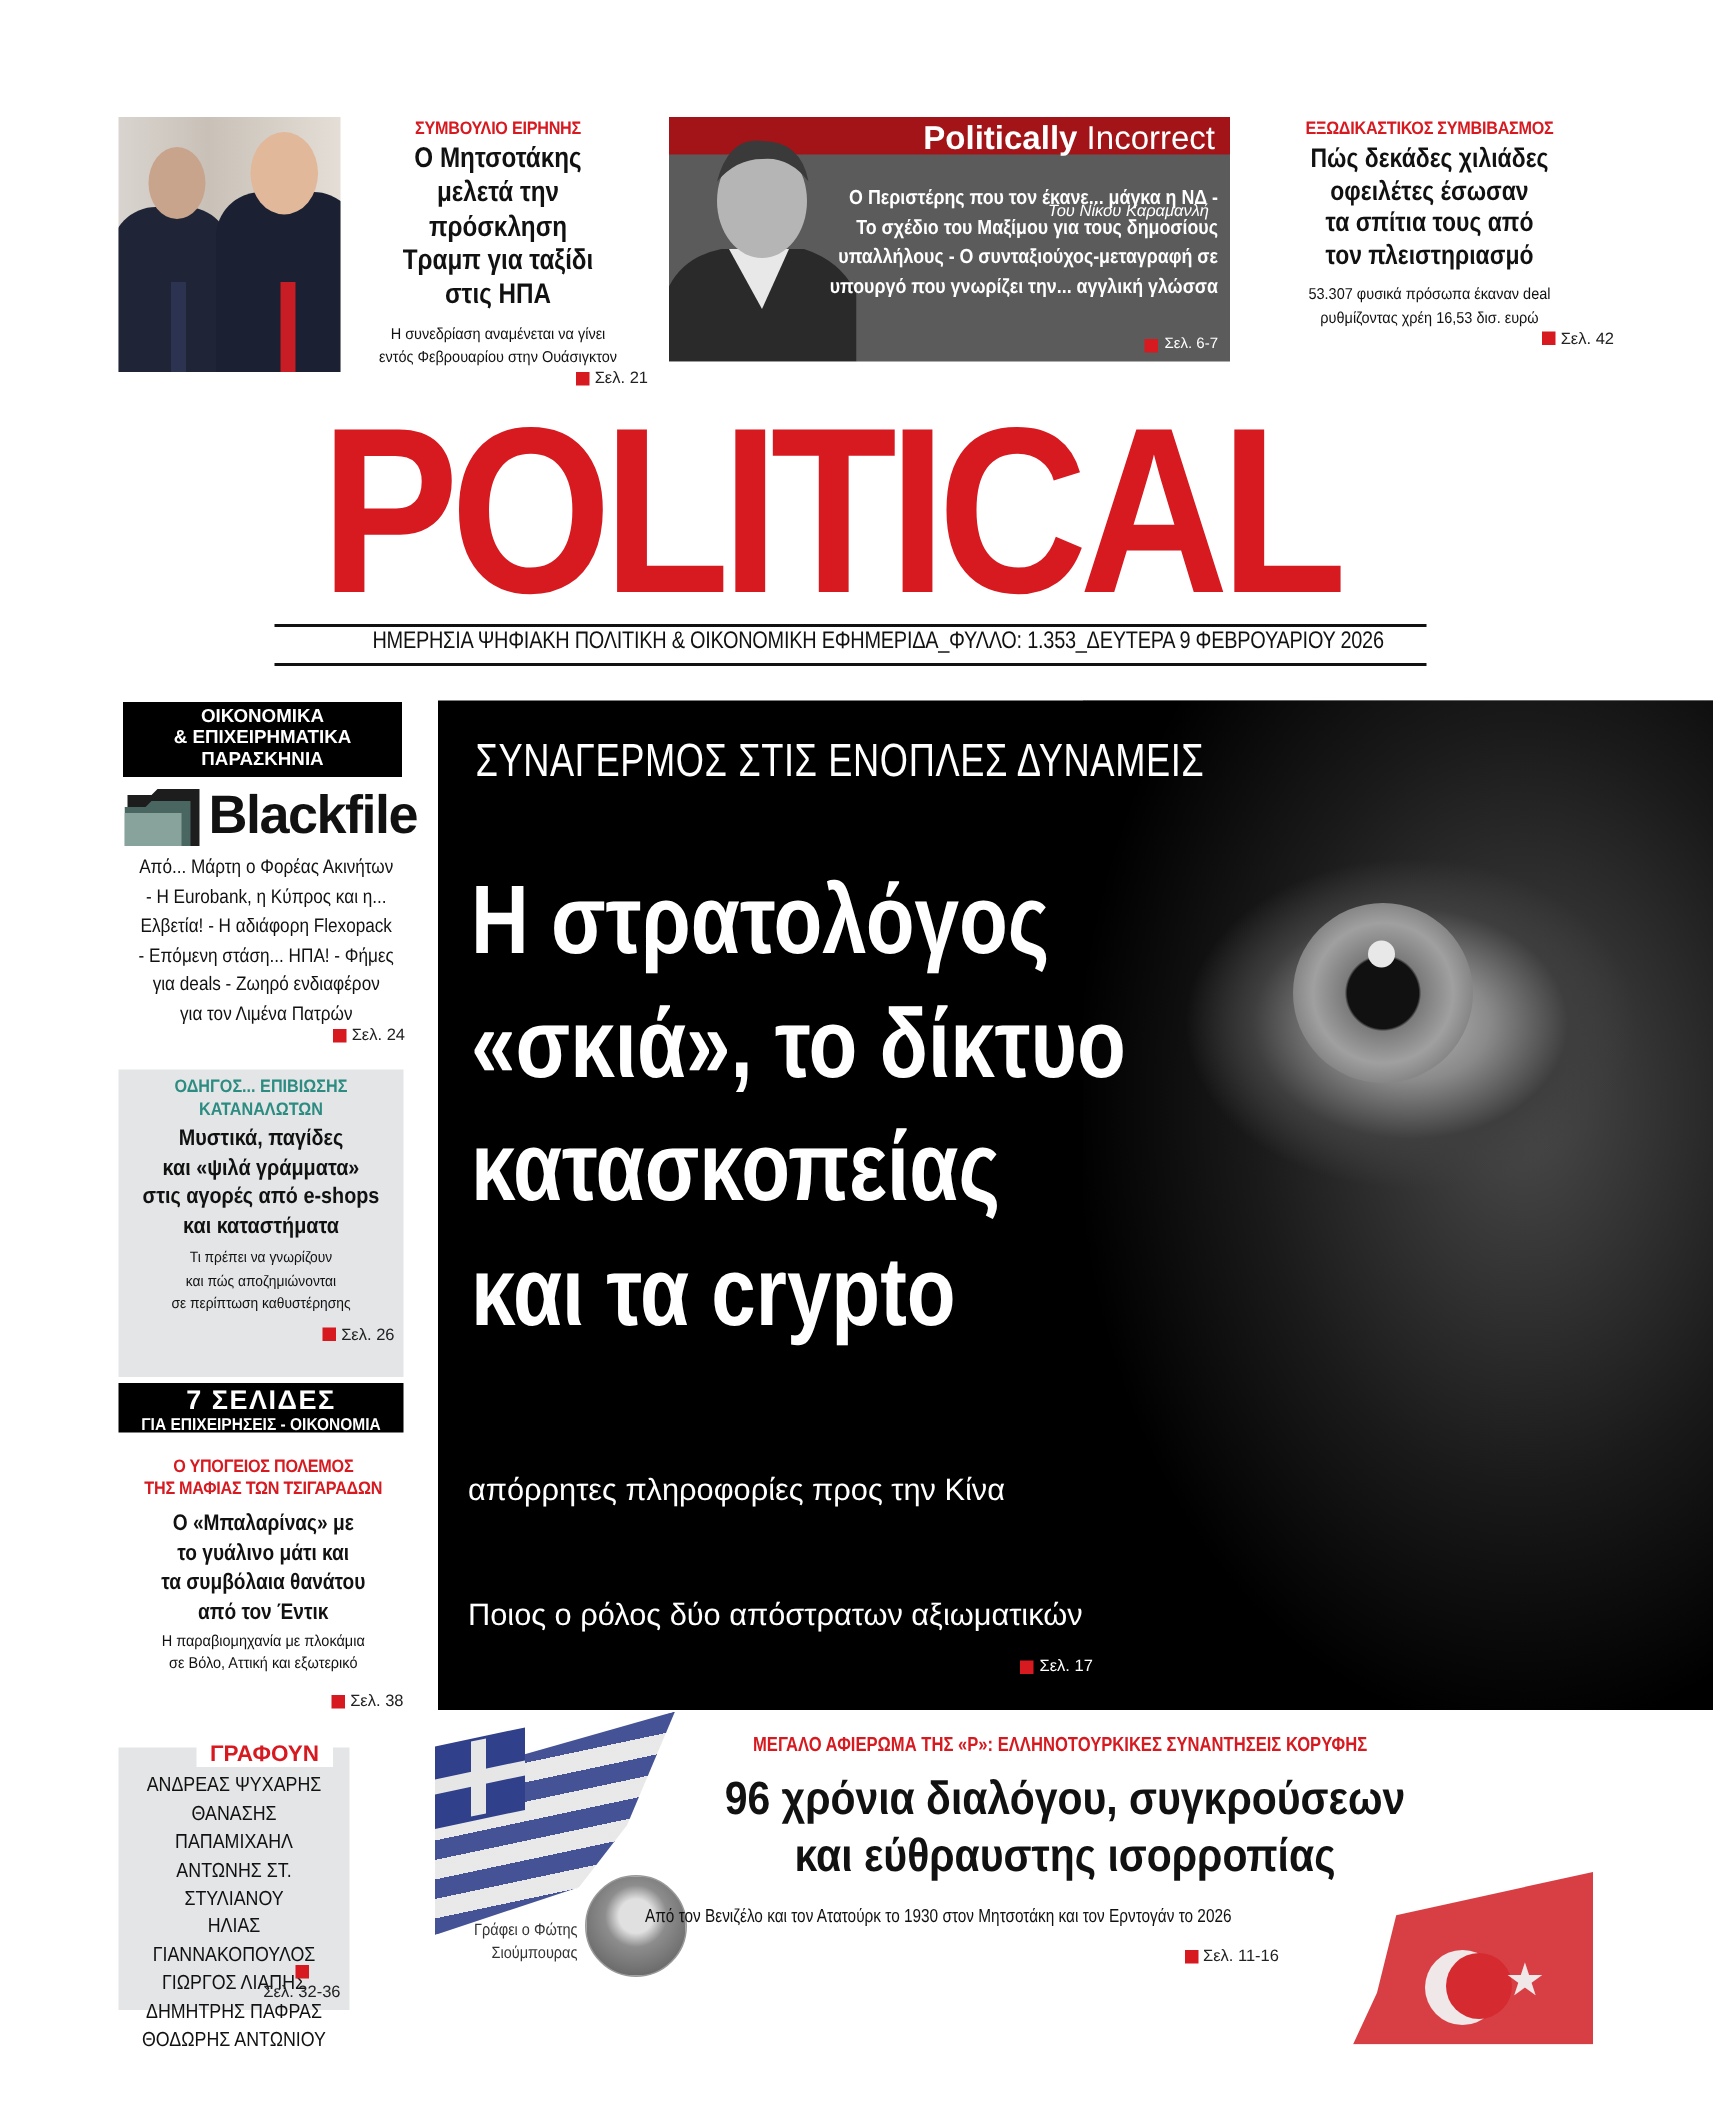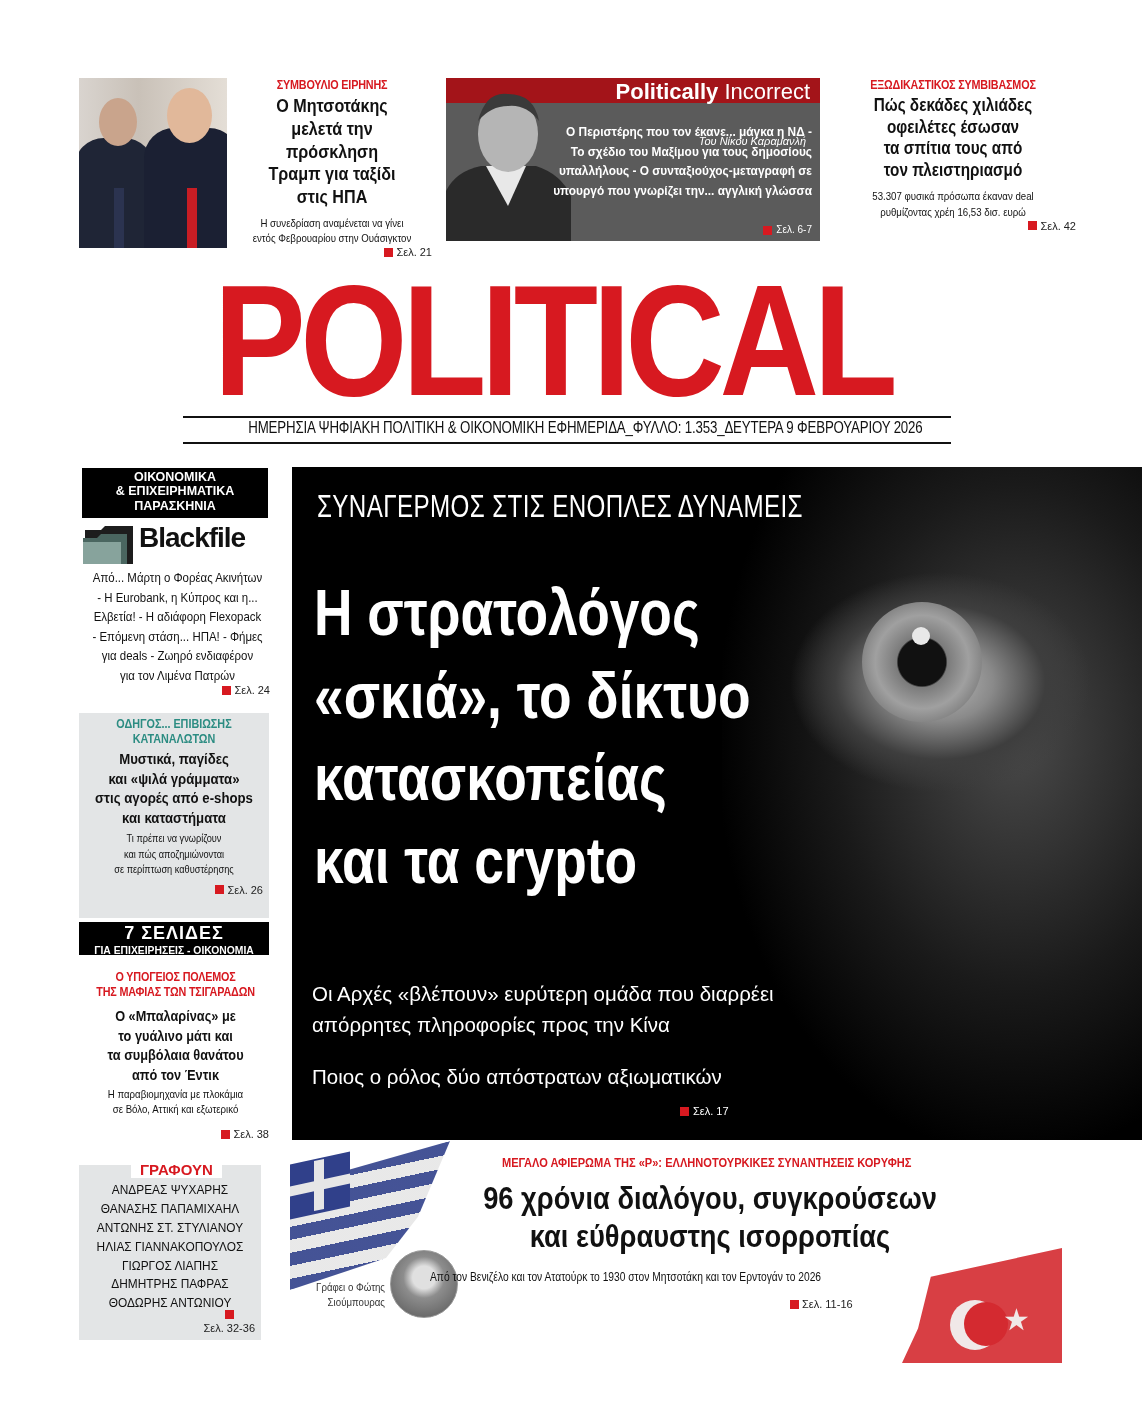--- a/index.html
+++ b/index.html
@@ -41,41 +41,41 @@
     #masthead { left: 183px; top: 270px; width: 770px; height: 140px; text-align: left; }
     #masthead .logo { font-family: "Liberation Sans", sans-serif; font-weight: 900; font-size: 150px; color: #d71920; letter-spacing: -6px; line-height: 140px; transform: scaleX(0.92) scaleY(1.05); transform-origin: center; white-space: nowrap; }
     #masthead-rule-top { left: 183px; top: 416px; width: 768px; height: 2px; background: #111; }
     #masthead-rule-bot { left: 183px; top: 442px; width: 768px; height: 2px; background: #111; }
     #tagline { left: 183px; top: 419px; width: 768px; font-size: 16px; text-align: center; white-space: nowrap; transform: scaleX(0.83); transform-origin: center; letter-spacing: -0.2px; }
 
     
     #blackfile-head { left: 82px; top: 468px; width: 186px; height: 50px; background: #000; color: #fff; text-align: center; font-weight: 900; font-size: 12.5px; line-height: 1.15; padding-top: 2px; }
     #blackfile-logo { left: 83px; top: 522px; width: 190px; height: 44px; }
     #bf-icon { position: absolute; left: 0; top: 2px; width: 52px; height: 40px; }
-    #bf-text { position: absolute; left: 56px; top: 0; font-size: 28px; font-weight: 900; letter-spacing: -1px; }
+    #bf-text { position: absolute; left: 56px; top: 0; font-size: 36px; font-weight: 900; letter-spacing: -1px; }
     #bf-body { left: 80px; top: 568px; width: 195px; font-size: 13px; text-align: center; line-height: 1.5; transform: scaleX(0.88); }
     #bf-ref { left: 190px; top: 684px; width: 80px; }
 
     #guide-box { left: 79px; top: 713px; width: 190px; height: 205px; background: #e3e5e6; }
     #guide-box .gkick { color: #2c8c82; font-weight: bold; font-size: 12px; text-align: center; line-height: 1.25; margin-top: 4px; transform: scaleX(0.9); }
     #guide-box .ghl { font-weight: bold; font-size: 15px; text-align: center; line-height: 1.3; margin-top: 2px; transform: scaleX(0.88); }
     #guide-box .gsub { font-size: 10px; text-align: center; line-height: 1.55; margin-top: 4px; transform: scaleX(0.92); }
     #guide-box .pageref { margin-right: 6px; margin-top: 6px; }
 
     #seven-bar { left: 79px; top: 922px; width: 190px; height: 33px; background: #000; color: #fff; text-align: center; font-weight: bold; line-height: 1.1; padding-top: 2px; }
     #seven-bar .a { font-size: 18px; letter-spacing: 1px; }
     #seven-bar .b { font-size: 11.5px; transform: scaleX(0.9); }
 
     #mafia { left: 78px; top: 970px; width: 195px; }
     #mafia .kicker { font-size: 12px; line-height: 1.25; }
     #mafia .hl { font-size: 15px; line-height: 1.3; margin-top: 6px; }
     #mafia .sub { margin-top: 3px; }
     #mafia .pageref { margin-top: 11px; margin-right: 4px; }
 
-    #writers { left: 79px; top: 1165px; width: 182px; height: 175px; background: #e3e5e6; }
+    #writers { left: 79px; top: 1165px; width: 154px; height: 175px; background: #e3e5e6; }
     #writers .wtitle { position: absolute; left: 52px; top: -4px; background: #fff; padding: 0 9px; color: #d71920; font-weight: 900; font-size: 15px; }
     #writers ul { list-style: none; position: absolute; top: 16px; left: 0; width: 100%; text-align: center; font-size: 13.5px; line-height: 1.4; transform: scaleX(0.88); }
     #writers .pageref { position: absolute; right: 6px; bottom: 6px; flex-direction: column; }
 
     
     #main-story { left: 292px; top: 467px; width: 850px; height: 673px; background: #000; overflow: hidden; }
     #eye { position: absolute; right: 0; top: 0; width: 420px; height: 673px; background: radial-gradient(ellipse 150px 110px at 52% 32%, #b9b9b9 0%, #8a8a8a 35%, #3e3e3e 70%, rgba(0,0,0,0) 100%), radial-gradient(ellipse 300px 420px at 70% 40%, #4a4a4a 0%, #1a1a1a 60%, #000 100%); }
     #iris { position: absolute; left: 140px; top: 135px; width: 120px; height: 120px; border-radius: 50%; background: radial-gradient(circle, #111 0 28%, #7b7b7b 30%, #a0a0a0 55%, #555 100%); }
     #glint { position: absolute; left: 190px; top: 160px; width: 18px; height: 18px; border-radius: 50%; background: #e8e8e8; }
     #main-kicker { position: absolute; left: 25px; top: 22px; color: #fff; font-size: 31px; white-space: nowrap; transform: scaleX(0.78); transform-origin: left; letter-spacing: 0.5px; }
@@ -274,21 +274,20 @@
     <div id="glint"></div>
   </div>
   <div id="main-kicker">ΣΥΝΑΓΕΡΜΟΣ ΣΤΙΣ ΕΝΟΠΛΕΣ ΔΥΝΑΜΕΙΣ</div>
   <div id="main-hl">
     <div>Η στρατολόγος</div>
     <div>«σκιά», το δίκτυο</div>
     <div>κατασκοπείας</div>
     <div>και τα crypto</div>
   </div>
   <div id="main-sub">
-    <div>Οι Αρχές «βλέπουν» ευρύτερη ομάδα που διαρρέει</div>
     <div>απόρρητες πληροφορίες προς την Κίνα</div>
   </div>
   <div id="main-sub2">Ποιος ο ρόλος δύο απόστρατων αξιωματικών</div>
   <div id="main-ref">
     <span style="display:inline-block;width:9px;height:9px;background:#d71920;"></span>
     <span>Σελ. 17</span>
   </div>
 </div>
 
 <div id="feature" class="abs">

